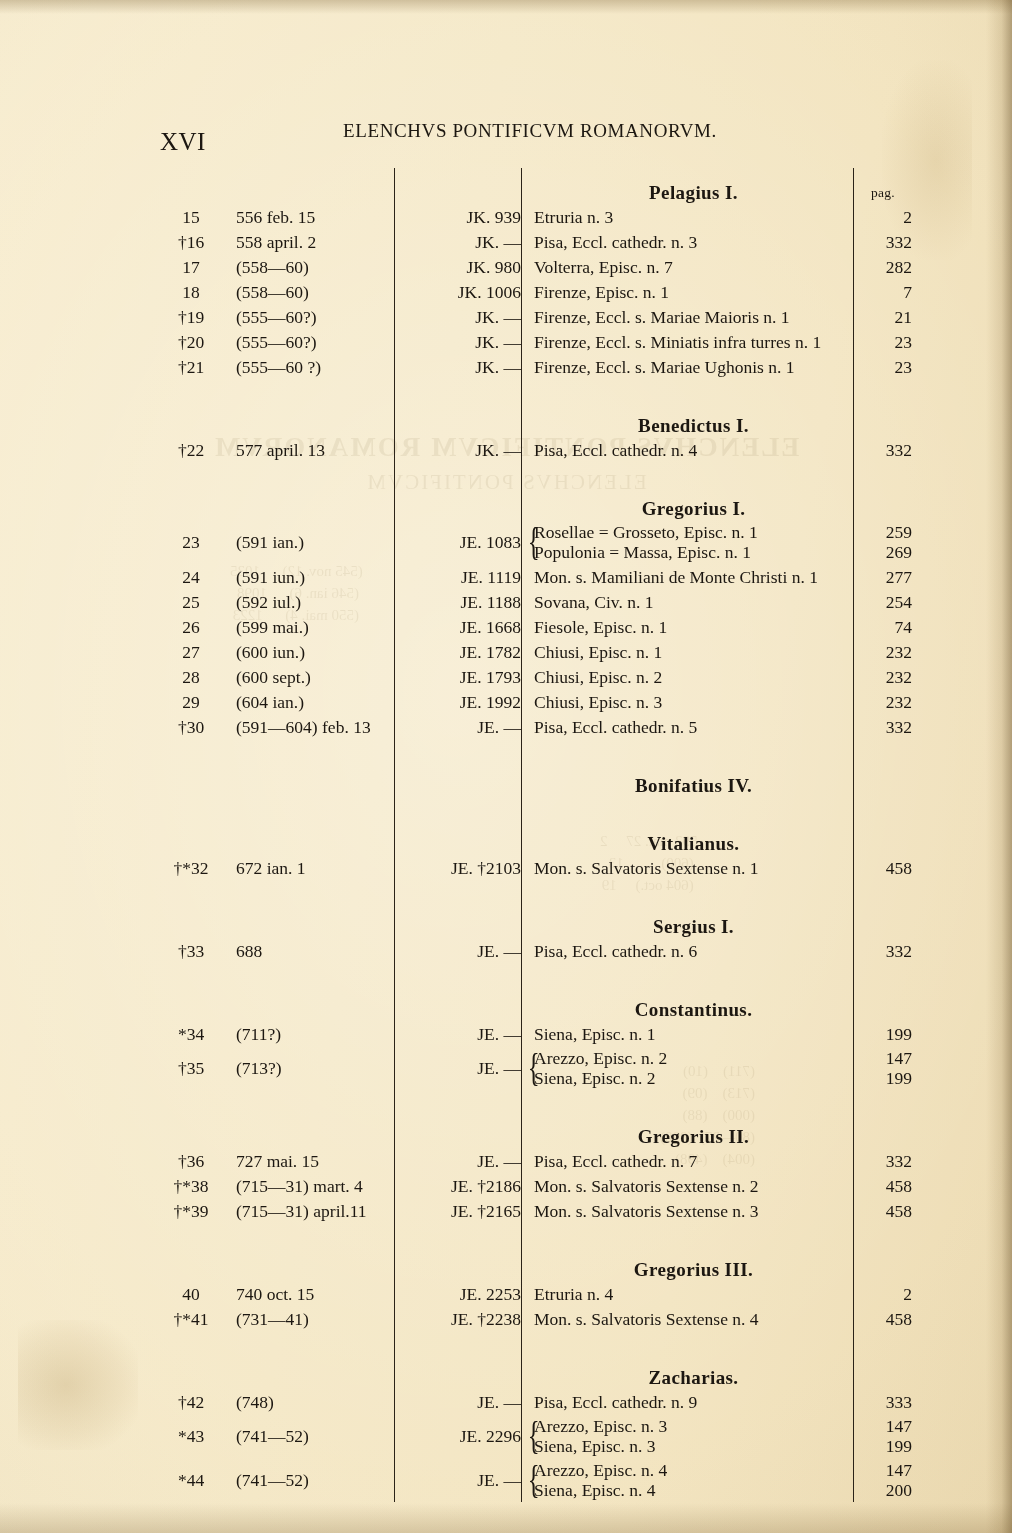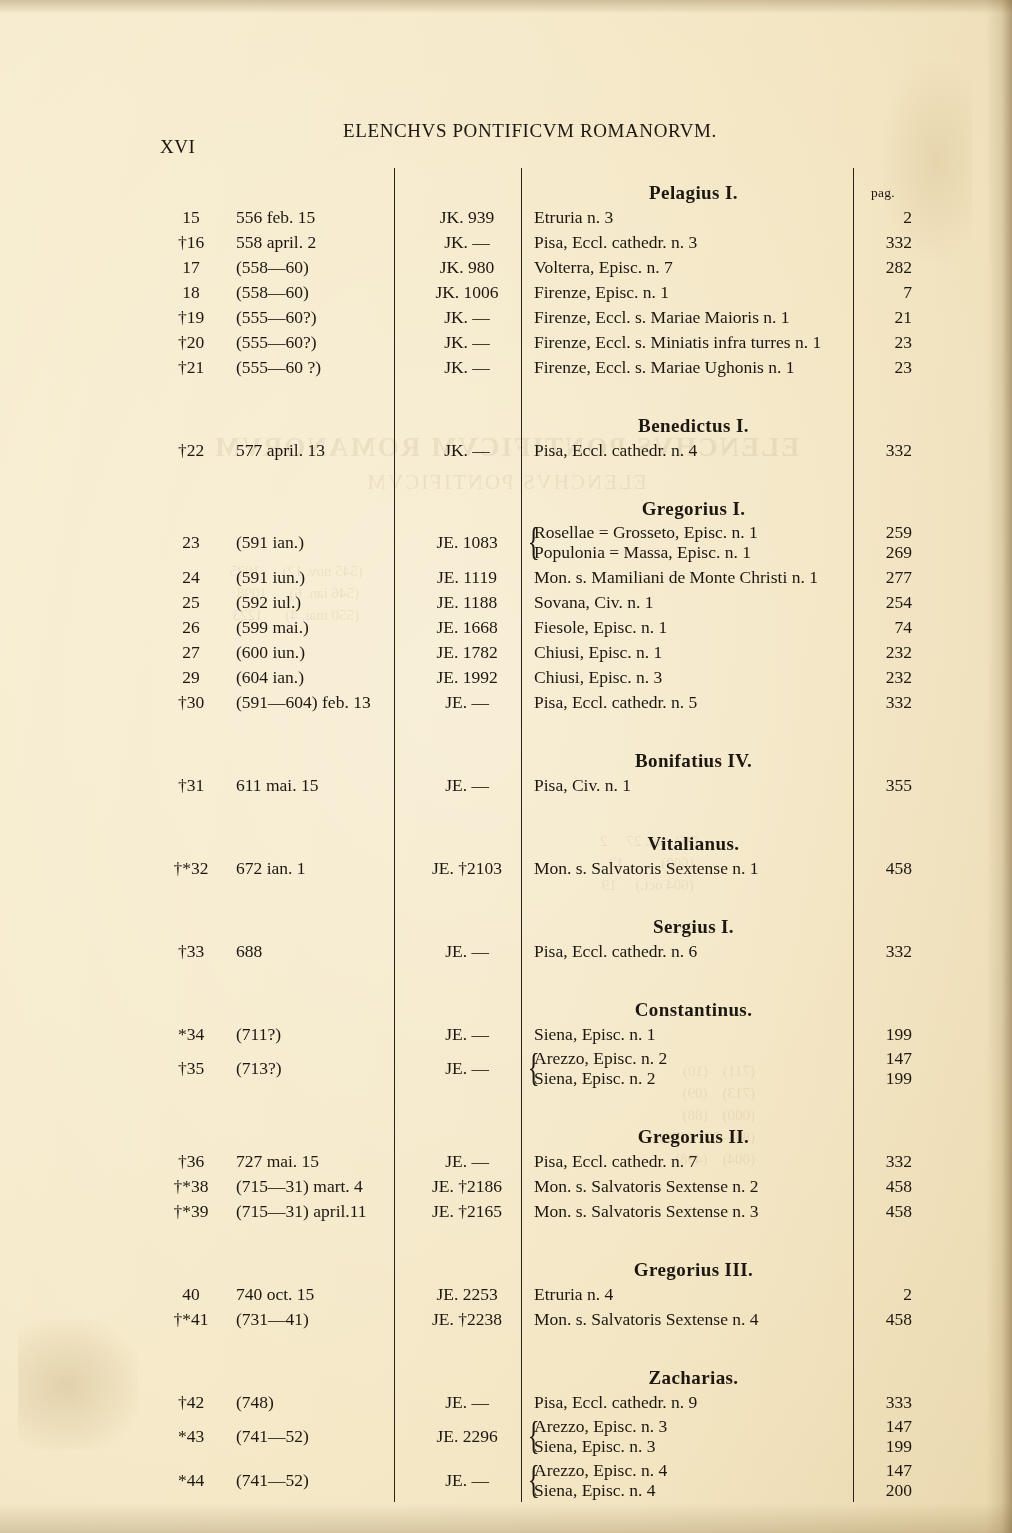--- a/index.html
+++ b/index.html
@@ -90,22 +90,22 @@
   .header {
     position: absolute;
     top: 120px;
     left: 0;
     width: 100%;
     height: 24px;
   }
   .folio {
     position: absolute;
     left: 160px;
-    top: 16px;
-    font-size: 19px;
+    top: 8px;
+    font-size: 25px;
     letter-spacing: 0.5px;
   }
   .running-title {
     position: absolute;
     left: 0;
     top: 0;
     width: 100%;
     text-align: center;
     font-size: 19px;
     letter-spacing: 0.6px;
@@ -138,21 +138,21 @@
     white-space: nowrap;
   }
   .c-date {
     width: 158px;
     text-align: left;
     white-space: nowrap;
     padding-left: 4px !important;
   }
   .c-jk {
     width: 108px;
-    text-align: center;
+    text-align: right;
     padding-left: 18px !important;
     white-space: nowrap;
     border-left: 1.6px solid #2b2318;
     border-right: 1.6px solid #2b2318;
   }
   .c-desc {
     padding-left: 12px !important;
     white-space: nowrap;
   }
   .c-pag {
@@ -365,20 +365,27 @@
           <td class="c-pag">74</td>
         </tr>
         <tr class="row">
           <td class="c-num">27</td>
           <td class="c-date">(600 iun.)</td>
           <td class="c-jk">JE. 1782</td>
           <td class="c-desc">Chiusi, Episc. n. 1</td>
           <td class="c-pag">232</td>
         </tr>
         <tr class="row">
+          <td class="c-num">28</td>
+          <td class="c-date">(600 sept.)</td>
+          <td class="c-jk">JE. 1793</td>
+          <td class="c-desc">Chiusi, Episc. n. 2</td>
+          <td class="c-pag">232</td>
+        </tr>
+        <tr class="row">
           <td class="c-num">29</td>
           <td class="c-date">(604 ian.)</td>
           <td class="c-jk">JE. 1992</td>
           <td class="c-desc">Chiusi, Episc. n. 3</td>
           <td class="c-pag">232</td>
         </tr>
         <tr class="row">
           <td class="c-num">†30</td>
           <td class="c-date">(591—604) feb. 13</td>
           <td class="c-jk">JE. —</td>
@@ -392,27 +399,20 @@
             <td class="c-jk"></td>
             <td class="c-desc"></td>
             <td class="c-pag"></td>
         </tr>
         <tr class="pope-row">
           <td class="c-num"></td>
             <td class="c-date"></td>
             <td class="c-jk"></td>
           <td class="c-desc pope">Bonifatius IV.</td>
           <td class="c-pag"></td>
-        </tr>
-        <tr class="row">
-          <td class="c-num">†31</td>
-          <td class="c-date">611 mai. 15</td>
-          <td class="c-jk">JE. —</td>
-          <td class="c-desc">Pisa, Civ. n. 1</td>
-          <td class="c-pag">355</td>
         </tr>
 
         <tr class="gap-row">
           <td class="c-num"></td>
             <td class="c-date"></td>
             <td class="c-jk"></td>
             <td class="c-desc"></td>
             <td class="c-pag"></td>
         </tr>
         <tr class="pope-row">

